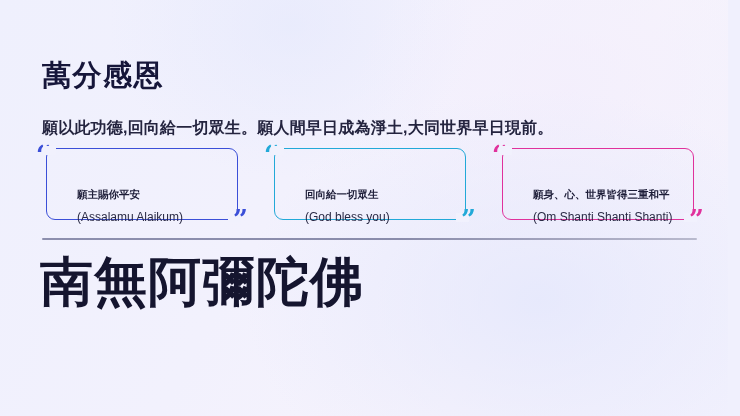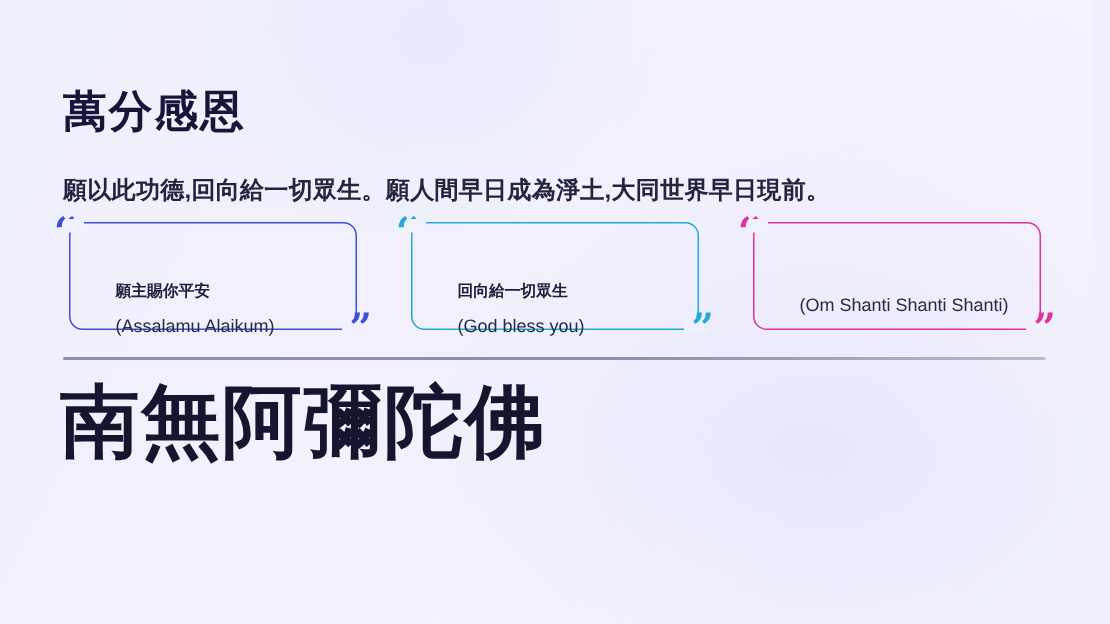--- a/index.html
+++ b/index.html
@@ -210,20 +210,21 @@
         <p class="quote-primary">回向給一切眾生</p>
         <p class="quote-secondary">(God bless you)</p>
       </div>
       <span class="mark mark-close">”</span>
     </div>
 
     <div class="quote-card" style="--accent: #e0319c;">
       <span class="mark mark-open">“</span>
       <div class="quote-frame"></div>
       <div class="quote-body">
+        <p class="quote-primary">願身、心、世界皆得三重和平</p>
         <p class="quote-secondary">(Om Shanti Shanti Shanti)</p>
       </div>
       <span class="mark mark-close">”</span>
     </div>
 
   </div>
 
   <div class="divider"></div>
 
   <h2 class="chant-title">南無阿彌陀佛</h2>

